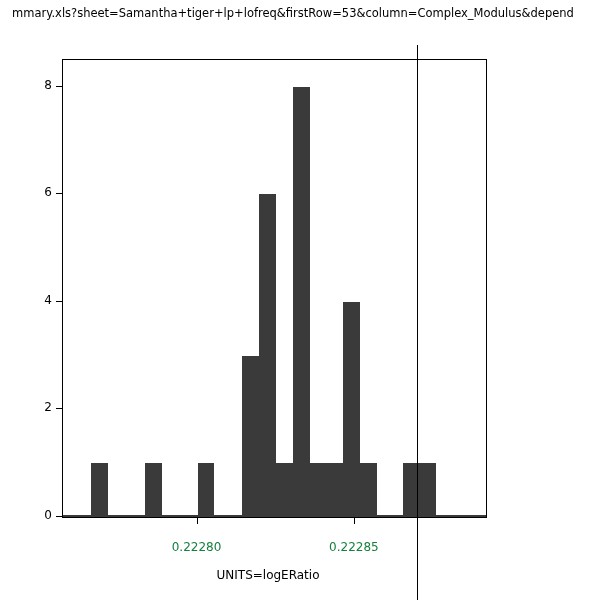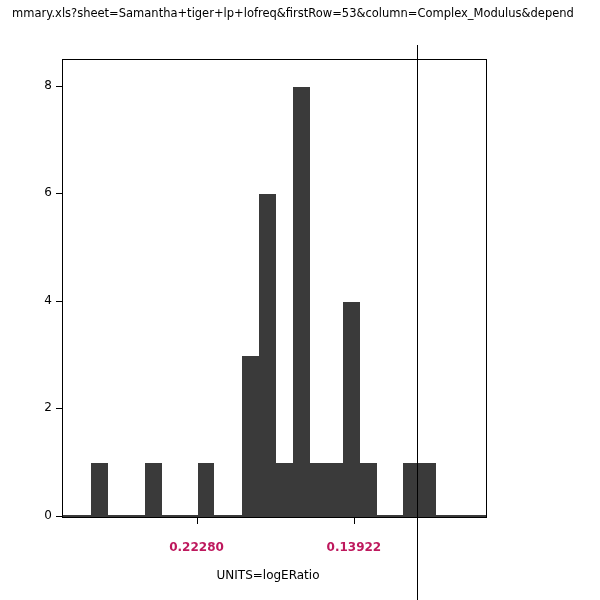--- a/index.html
+++ b/index.html
@@ -91,24 +91,23 @@
     position: absolute;
     top: 518px;
     width: 1px;
     height: 6px;
     background: #000000;
   }
   .xlabel {
     position: absolute;
     top: 540px;
     font-size: 12px;
-    color: #be185d;
+    color: #15803d;
     transform: translateX(-50%);
     white-space: nowrap;
-    font-weight: bold;
   }
   #xaxis-title {
     position: absolute;
     top: 568px;
     left: 0;
     width: 600px;
     text-align: center;
     font-size: 12px;
     color: #000000;
     margin-left: -32px;
@@ -153,18 +152,18 @@
       <div class="ylabel" style="top: 300.941px;">4</div>
       <div class="ytick" style="top: 193.412px;"></div>
       <div class="ylabel" style="top: 193.412px;">6</div>
       <div class="ytick" style="top: 85.8824px;"></div>
       <div class="ylabel" style="top: 85.8824px;">8</div>
     </div>
   <div id="x-axis">
       <div class="xtick" style="left: 196.514px;"></div>
       <div class="xlabel" style="left: 196.514px;">0.22280</div>
       <div class="xtick" style="left: 353.87px;"></div>
-      <div class="xlabel" style="left: 353.87px;">0.13922</div>
+      <div class="xlabel" style="left: 353.87px;">0.22285</div>
     </div>
 
   <div id="xaxis-title">UNITS=logERatio</div>
 
 </div>
 
 </body></html>

